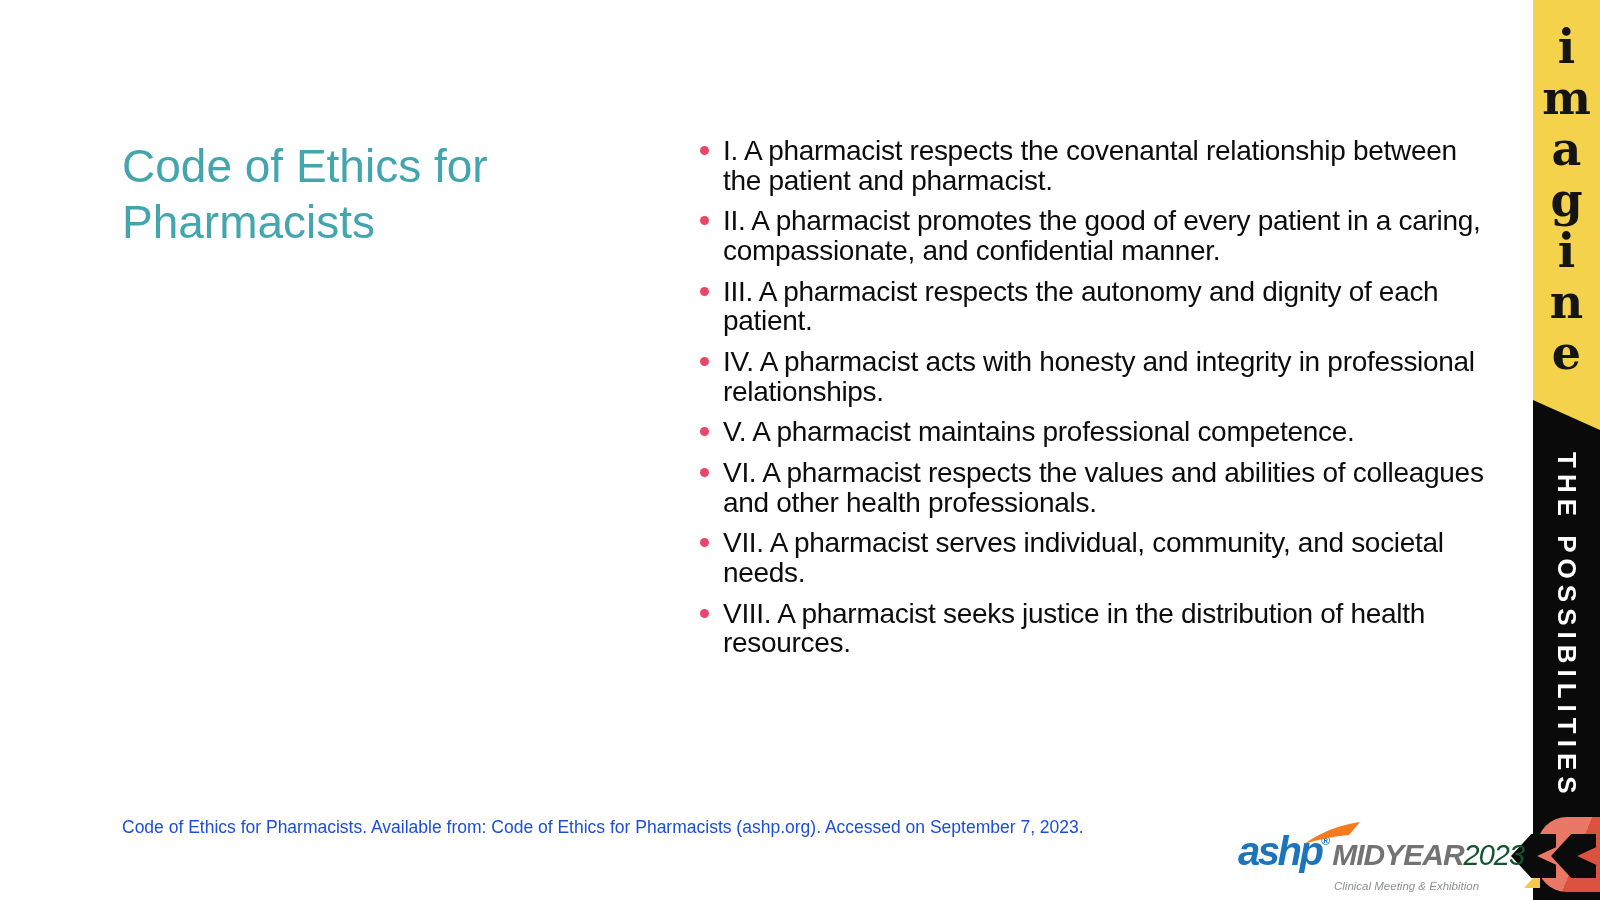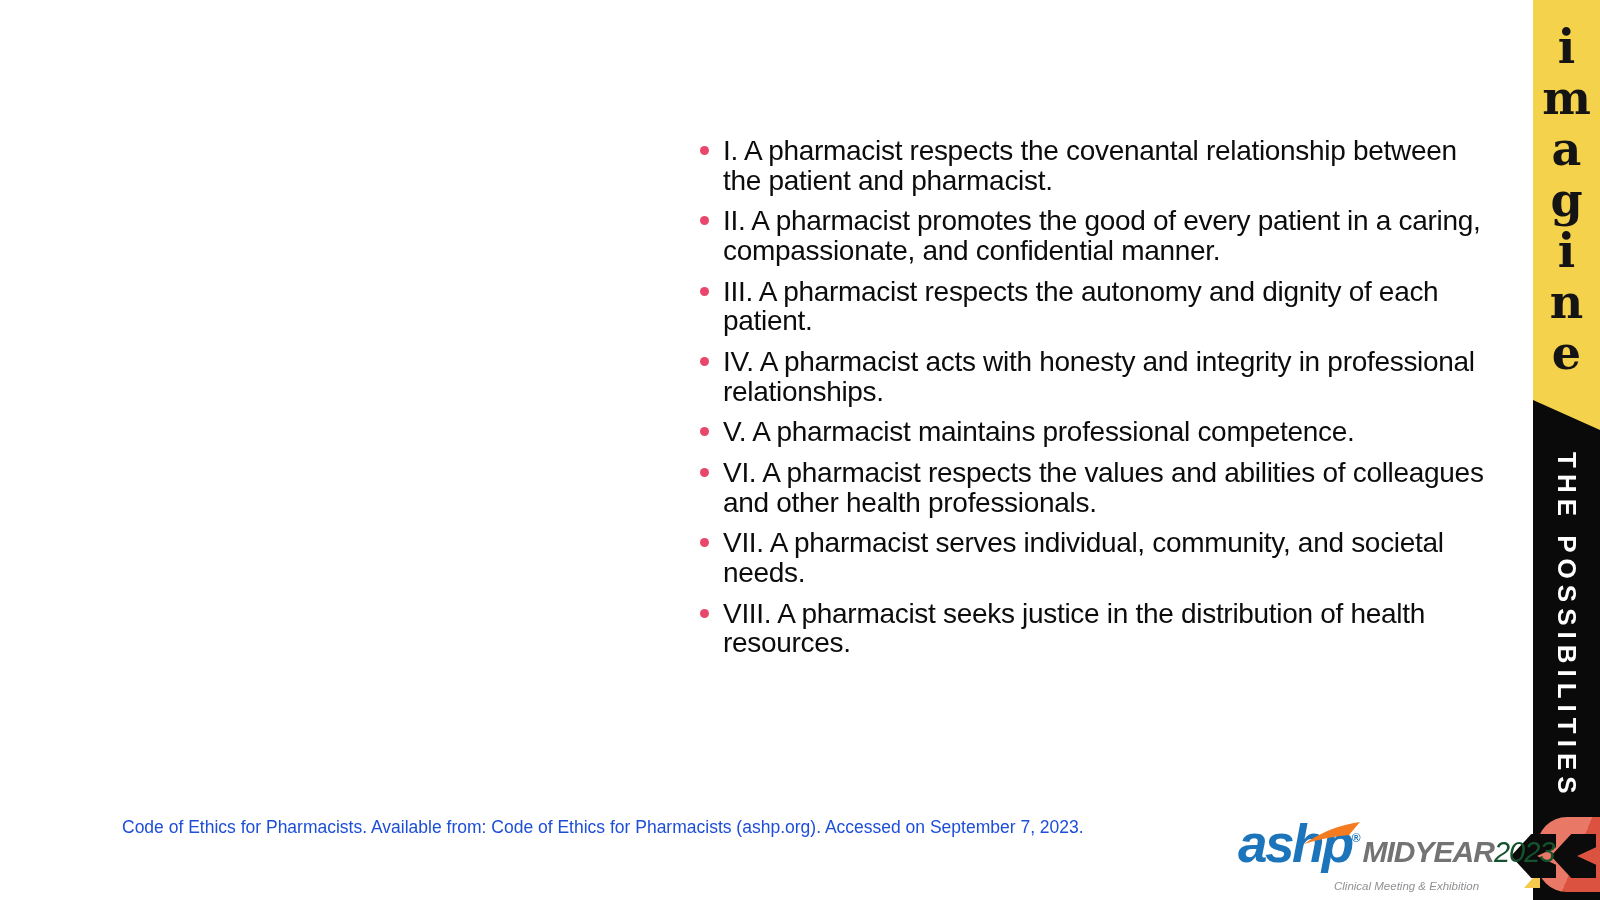--- a/index.html
+++ b/index.html
@@ -80,21 +80,21 @@
 
   
   .logo {
     position:absolute; left:1238px; top:830px; width:245px; height:62px;
   }
   .logo-row {
     position:absolute; left:0; bottom:18px; display:flex; align-items:baseline;
     white-space:nowrap;
   }
   .logo-ashp {
-    font-size:53px; font-weight:bold; font-style:italic; color:#1C75BB;
+    font-size:40px; font-weight:bold; font-style:italic; color:#1C75BB;
     letter-spacing:-2.5px;
   }
   .logo-reg {
     font-size:12px; font-weight:bold; color:#1C75BB; position:relative; top:-20px;
     margin-right:2px;
   }
   .logo-midyear {
     font-size:30px; font-weight:bold; font-style:italic; color:#737373;
     letter-spacing:-1px;
   }
@@ -107,20 +107,21 @@
   }
   .swoosh {
     position:absolute; left:66px; top:-8px; width:62px; height:24px;
   }
 </style>
 </head>
 <body>
 
 <div class="slide">
 
+  <div class="title">Code of Ethics for Pharmacists</div>
 
   <ul class="bullets">
     <li><span class="dot"></span><span>I. A pharmacist respects the covenantal relationship between the patient and pharmacist.</span></li>
     <li><span class="dot"></span><span>II. A pharmacist promotes the good of every patient in a caring, compassionate, and confidential manner.</span></li>
     <li><span class="dot"></span><span>III. A pharmacist respects the autonomy and dignity of each patient.</span></li>
     <li><span class="dot"></span><span>IV. A pharmacist acts with honesty and integrity in professional relationships.</span></li>
     <li><span class="dot"></span><span>V. A pharmacist maintains professional competence.</span></li>
     <li><span class="dot"></span><span>VI. A pharmacist respects the values and abilities of colleagues and other health professionals.</span></li>
     <li><span class="dot"></span><span>VII. A pharmacist serves individual, community, and societal needs.</span></li>
     <li><span class="dot"></span><span>VIII. A pharmacist seeks justice in the distribution of health resources.</span></li>

